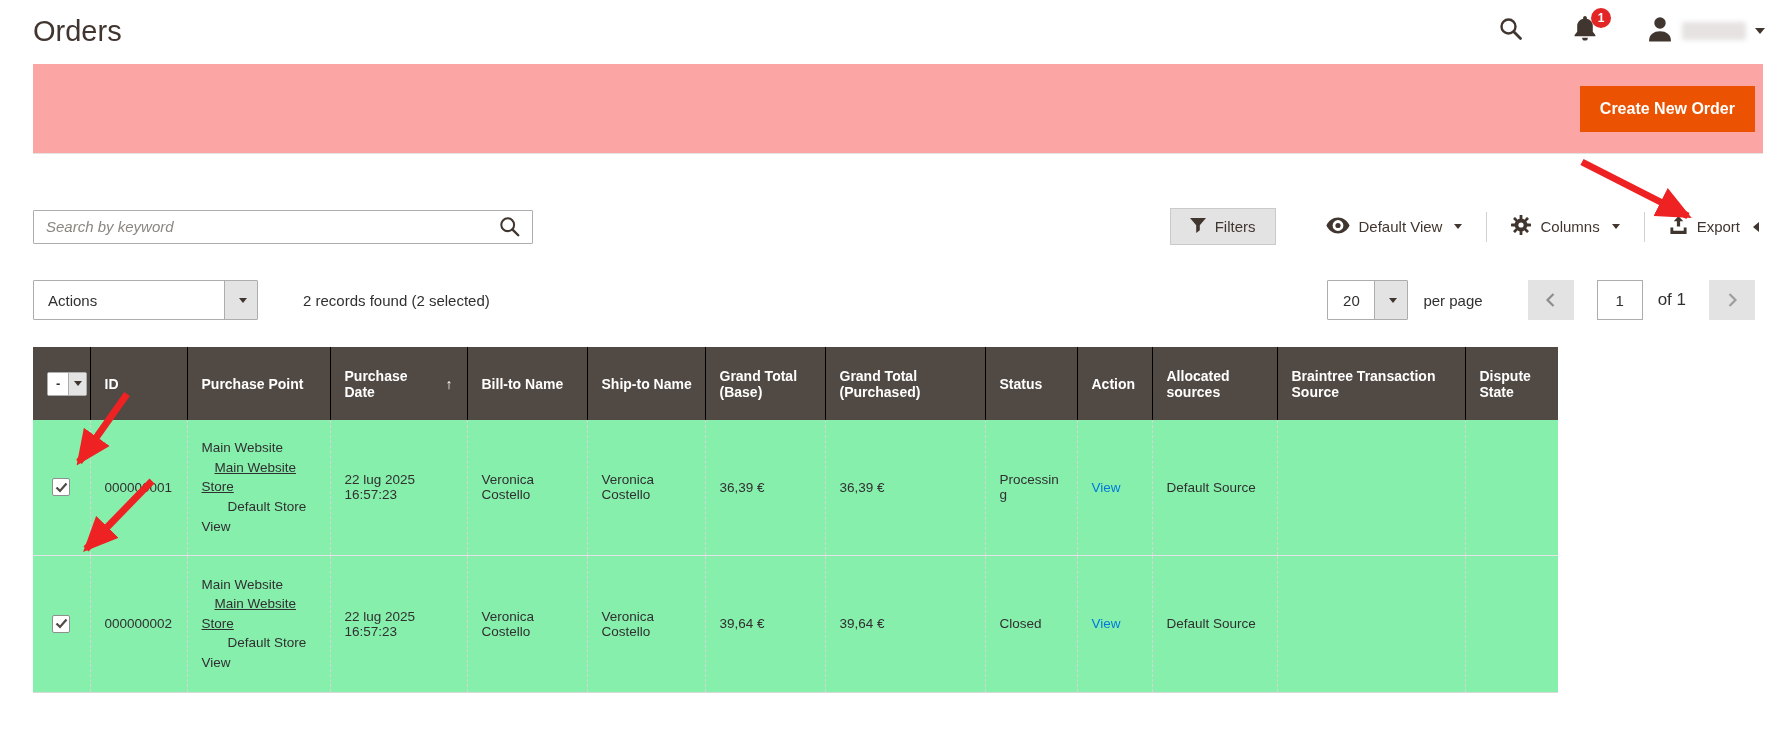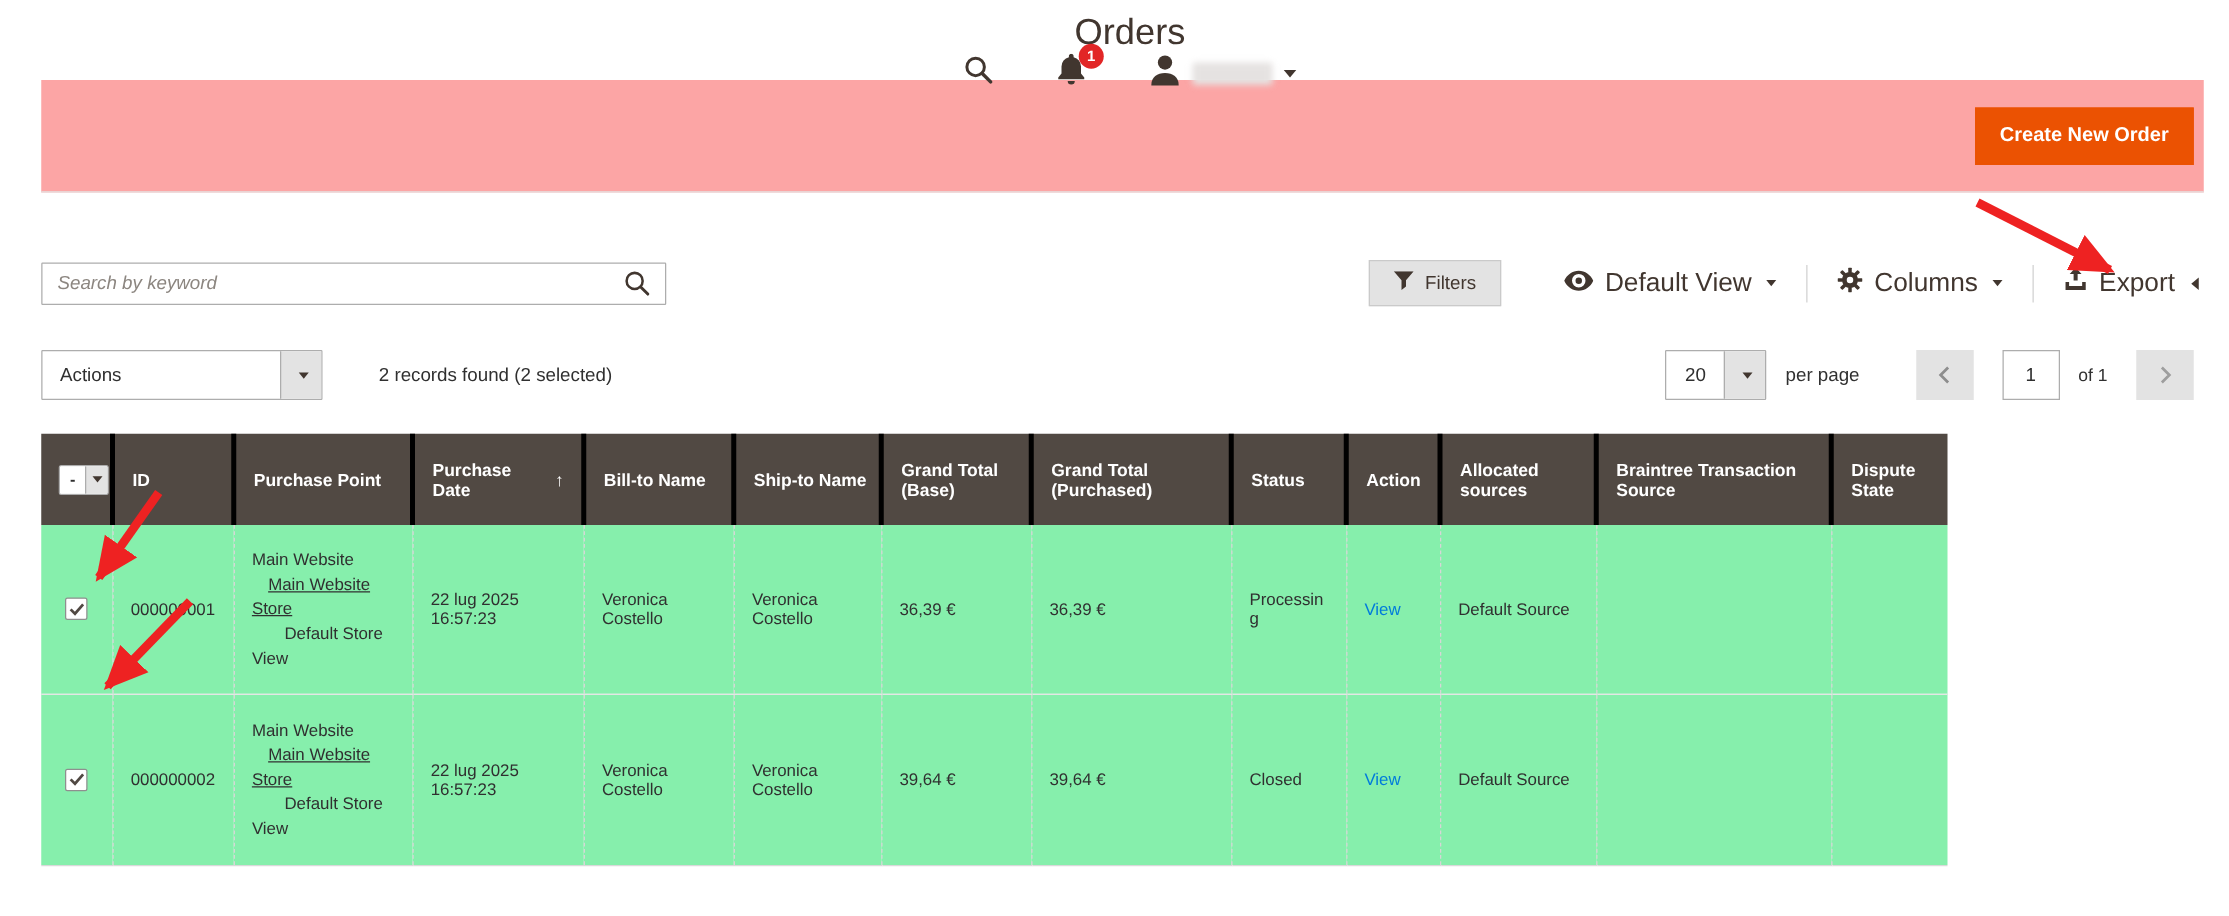--- a/index.html
+++ b/index.html
@@ -1,21 +1,21 @@
 <!DOCTYPE html>
 <html><head>
 <meta charset="utf-8">
 <style>
   * { box-sizing: border-box; }
   html,body { margin:0; padding:0; background:#fff; }
   body { font-family:"Liberation Sans", sans-serif; color:#303030; }
   .stage { position:relative; width:1783px; height:733px; background:#fff; overflow:hidden; }
 
   
-  .top-row { display:flex; justify-content:space-between; align-items:center; padding:10px 8px 0 33px; height:52px;flex-direction:column; }
+  .top-row { display:flex; justify-content:space-between; align-items:center; padding:10px 18px 0 33px; height:52px; }
   .page-title { font-size:29px; color:#41362f; font-weight:400; }
   .top-icons { display:flex; align-items:center; gap:50px; }
   .icon-btn { position:relative; display:flex; align-items:center; cursor:pointer; }
   .badge { position:absolute; top:-8px; right:-14px; min-width:20px; height:20px; background:#e22626; color:#fff;
            border-radius:50%; font-size:12px; font-weight:700; display:flex; align-items:center; justify-content:center; }
   .admin-user { display:flex; align-items:center; gap:9px; cursor:pointer; }
   .redacted { width:64px; height:18px; background:#e5e2e1; border-radius:2px; filter:blur(2.5px); }
   .caret-down { width:0; height:0; border-left:5px solid transparent; border-right:5px solid transparent; border-top:6px solid #41362f; }
 
   
@@ -28,45 +28,45 @@
   
   .toolbar { margin:54px 20px 0 33px; display:flex; justify-content:space-between; align-items:center; }
   .search-wrap { position:relative; width:500px; }
   .search-input { width:100%; height:34px; border:1px solid #adadad; border-radius:1px; padding:0 42px 0 12px;
                   font-size:15px; color:#1d4ed8; font-family:"Liberation Sans", sans-serif; }
   .search-input::placeholder { color:#8c8680; font-style:italic; }
   .search-glyph { position:absolute; right:12px; top:6px; cursor:pointer; }
   .grid-actions { display:flex; align-items:center; }
   .filters-btn { display:flex; align-items:center; gap:9px; background:#e3e3e3; border:1px solid #cacaca;
                  height:37px; padding:0 19px; font-size:15px; color:#41362f; cursor:pointer; margin-right:26px; }
-  .control-item { display:flex; align-items:center; gap:9px; padding:0 24px; font-size:21px; color:#41362f; cursor:pointer; }
+  .control-item { display:flex; align-items:center; gap:9px; padding:0 24px; font-size:15px; color:#41362f; cursor:pointer; }
   .caret-sm { width:0; height:0; border-left:4px solid transparent; border-right:4px solid transparent; border-top:5px solid #41362f; margin-left:3px; }
   .caret-left { width:0; height:0; border-top:5px solid transparent; border-bottom:5px solid transparent; border-right:6px solid #41362f; margin-left:4px; }
   .sep { width:1px; height:30px; background:#d1d1d1; }
 
   
   .controls-row { margin:35px 20px 0 33px; display:flex; justify-content:space-between; align-items:center; }
   .left-controls { display:flex; align-items:center; gap:45px; }
   .select-box { display:flex; height:40px; background:#fff; border:1px solid #adadad; border-radius:1px; cursor:pointer; }
   .select-box .val { display:flex; align-items:center; padding:0 14px; font-size:15px; color:#303030; }
   .select-box .dd { width:33px; background:#e3e3e3; border-left:1px solid #adadad; display:flex; align-items:center; justify-content:center; }
   .actions-select .val { width:190px; }
   .pagesize .val { width:46px; justify-content:center; }
   .records { font-size:15px; color:#303030; }
   .pager { display:flex; align-items:center; gap:15px; }
   .per-page { font-size:15px; color:#303030; margin-right:22px; }
   .nav-btn { width:46px; height:40px; background:#e3e3e3; border:none; display:flex; align-items:center; justify-content:center; cursor:pointer; margin:0 8px; }
   .page-input { width:46px; height:40px; border:1px solid #adadad; text-align:center; font-size:15px; color:#303030;
                 font-family:"Liberation Sans", sans-serif; }
-  .of-pages { font-size:14px; color:#303030; }
+  .of-pages { font-size:17px; color:#303030; }
 
   
   table.orders { margin:27px 0 0 33px; border-collapse:collapse; table-layout:fixed; width:1525px; }
   thead th { background:#514943; color:#fff; font-size:14px; font-weight:700; text-align:left;
-             padding:10px 14px; height:73px; vertical-align:middle; border-left:4px solid #000000; }
+             padding:10px 14px; height:73px; vertical-align:middle; border-left:1px solid #000000; }
   thead th:first-child { border-left:none; }
   thead th.nowrap { white-space:nowrap; }
   .th-flex { display:flex; align-items:center; justify-content:space-between; }
   .sort-arrow { font-weight:400; font-size:14px; margin-left:4px; }
   tbody td { background:#86efac; font-size:13.5px; color:#303030; padding:12px 14px; vertical-align:middle;
              border-left:1px dashed #d6d6d6; word-wrap:break-word; }
   tbody td:first-child { border-left:none; text-align:center; }
   tr.row-1 td { height:135px; }
   tr.row-2 td { height:137px; border-top:1px solid #e5e5e5; border-bottom:1px solid #d9d9d9; }
   .pp0 { text-indent:0; line-height:1.45; }

